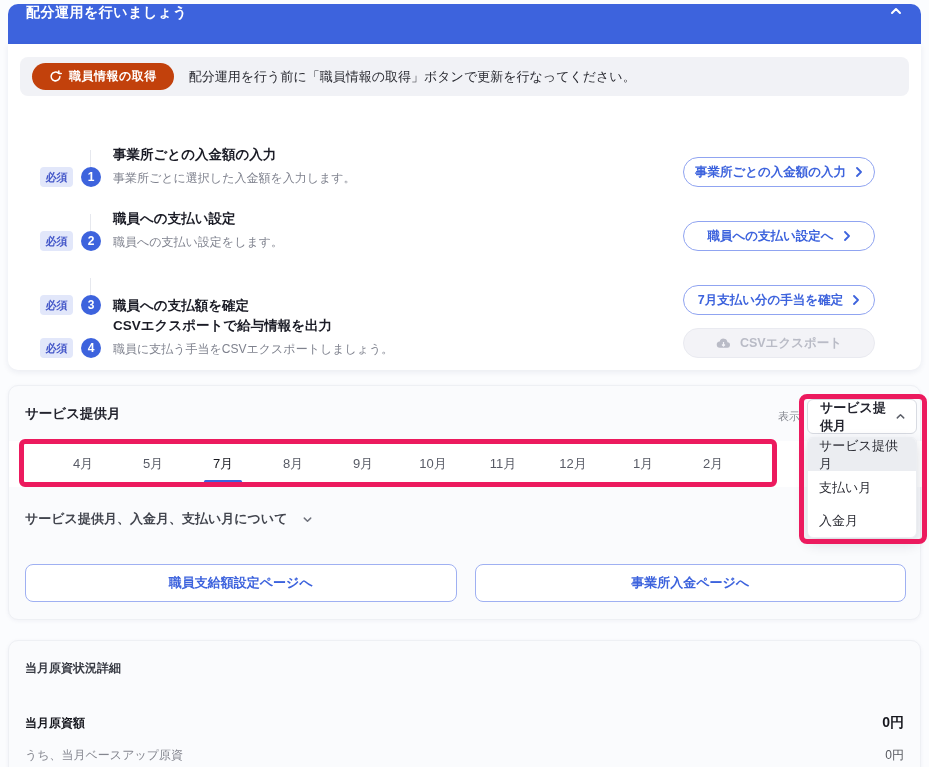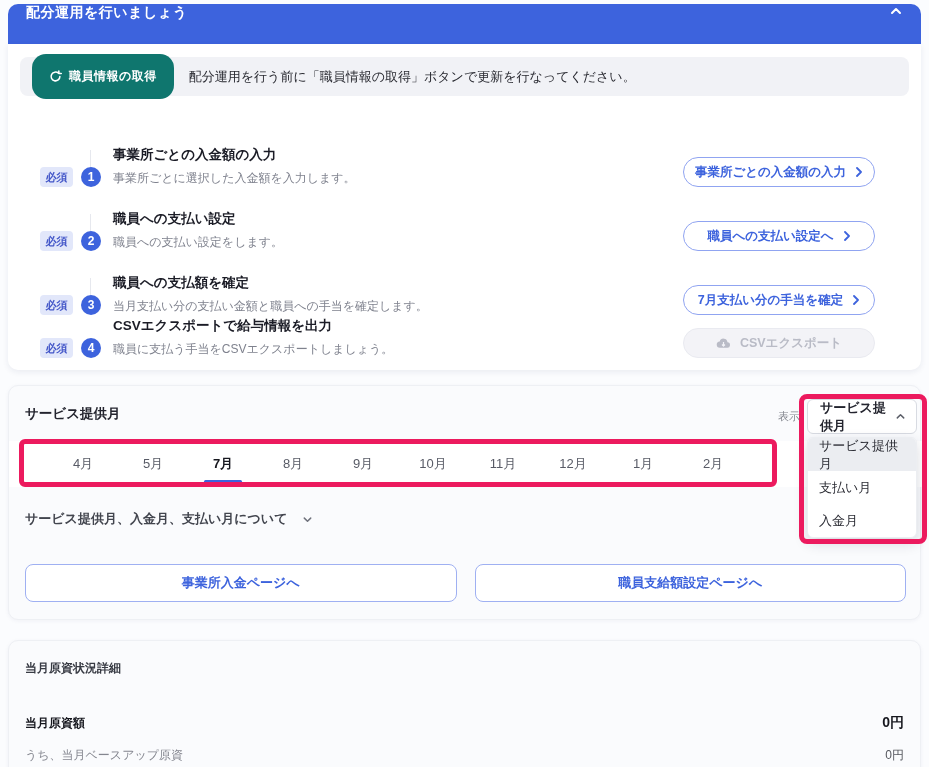--- a/index.html
+++ b/index.html
@@ -24,21 +24,21 @@
   .acc-body {
     background: #ffffff; border-radius: 0 0 10px 10px;
     padding: 13px 12px 22px; height: 326px;
     box-shadow: 0 2px 6px rgba(30,40,90,.08);
   }
   .notice-row {
     background: #f1f2f6; border-radius: 8px; height: 39px;
     display: flex; align-items: center; gap: 15px; padding: 0 12px; margin-bottom: 21px;
   }
   .refresh-btn {
-    height: 45px; border: none; border-radius: 14px; background: #0f766e; color: #fff;
+    height: 27px; border: none; border-radius: 14px; background: #c2410c; color: #fff;
     font-weight: bold; font-size: 12px; padding: 0 17px; display: flex; align-items: center; gap: 7px;
     cursor: pointer; font-family: inherit; letter-spacing: .5px;
   }
   .notice-msg { font-size: 13px; color: #292a31; }
 
   .steps { padding: 6px 20px 0; }
   .step-row { position: relative; display: flex; align-items: flex-end; height: 64px; }
   .step-row.last { height: auto; }
   .badge-required {
     width: 33px; height: 20px; border-radius: 4px; background: #e2e7fa; color: #4356c8;
@@ -87,21 +87,21 @@
   .sm-menu-item.selected { background: #ebedf1; }
 
   .tabbar {
     position: absolute; left: 0; top: 55px; width: 913px; height: 46px;
     background: #fff; display: flex; padding-left: 39px; z-index: 1;
   }
   .tab {
     width: 70px; height: 100%; display: flex; align-items: center; justify-content: center;
     font-size: 13px; color: #585b66; cursor: pointer; position: relative;
   }
-  .tab.active { color: #17181f; font-weight: bold; }
+  .tab.active { color: #17181f; font-weight: normal; }
   .tab.active::after {
     content: ""; position: absolute; left: 50%; transform: translateX(-50%);
     bottom: 4px; width: 38px; height: 3px; border-radius: 2px; background: #3d63dd;
   }
 
   .about-row {
     position: absolute; left: 16px; top: 124px; display: flex; align-items: center; gap: 15px;
     font-size: 13px; color: #42454e; cursor: pointer; font-weight: bold;
   }
   .about-row .chev { color: #6f727c; display: flex; }
@@ -196,21 +196,20 @@
           </span>
         </button>
       </div>
 
       <div class="step-row">
         <span class="badge-required">必須</span>
         <span class="step-num">3</span>
         <span class="connector"></span>
         <div class="step-texts">
           <div class="step-title">職員への支払額を確定</div>
-          <div class="step-desc">当月支払い分の支払い金額と職員への手当を確定します。</div>
         </div>
         <button class="step-action">
           <span>7月支払い分の手当を確定</span>
           <span>
             <svg width="8" height="10" viewBox="0 0 8 10">
                 <polyline points="2,1 6,5 2,9" fill="none" stroke="#3d63dd" stroke-width="1.8" stroke-linecap="round" stroke-linejoin="round"></polyline>
               </svg>
           </span>
         </button>
       </div>
@@ -273,22 +272,22 @@
   <div class="about-row">
     <span>サービス提供月、入金月、支払い月について</span>
     <span class="chev">
       <svg width="11" height="11" viewBox="0 0 12 12">
           <polyline points="2.5,4.5 6,8 9.5,4.5" fill="none" stroke="#6f727c" stroke-width="1.6" stroke-linecap="round" stroke-linejoin="round"></polyline>
         </svg>
     </span>
   </div>
 
   <div class="nav-btn-row">
+    <button class="nav-btn">職員支給額設定ページへ</button>
     <button class="nav-btn">事業所入金ページへ</button>
-    <button class="nav-btn">職員支給額設定ページへ</button>
   </div>
 
   <div class="annot annot-tabs"></div>
   <div class="annot annot-dd"></div>
 </section>
 
 <section class="card card3">
   <div class="fd-title">当月原資状況詳細</div>
   <div class="fd-row main">
     <span class="fd-label">当月原資額</span>

